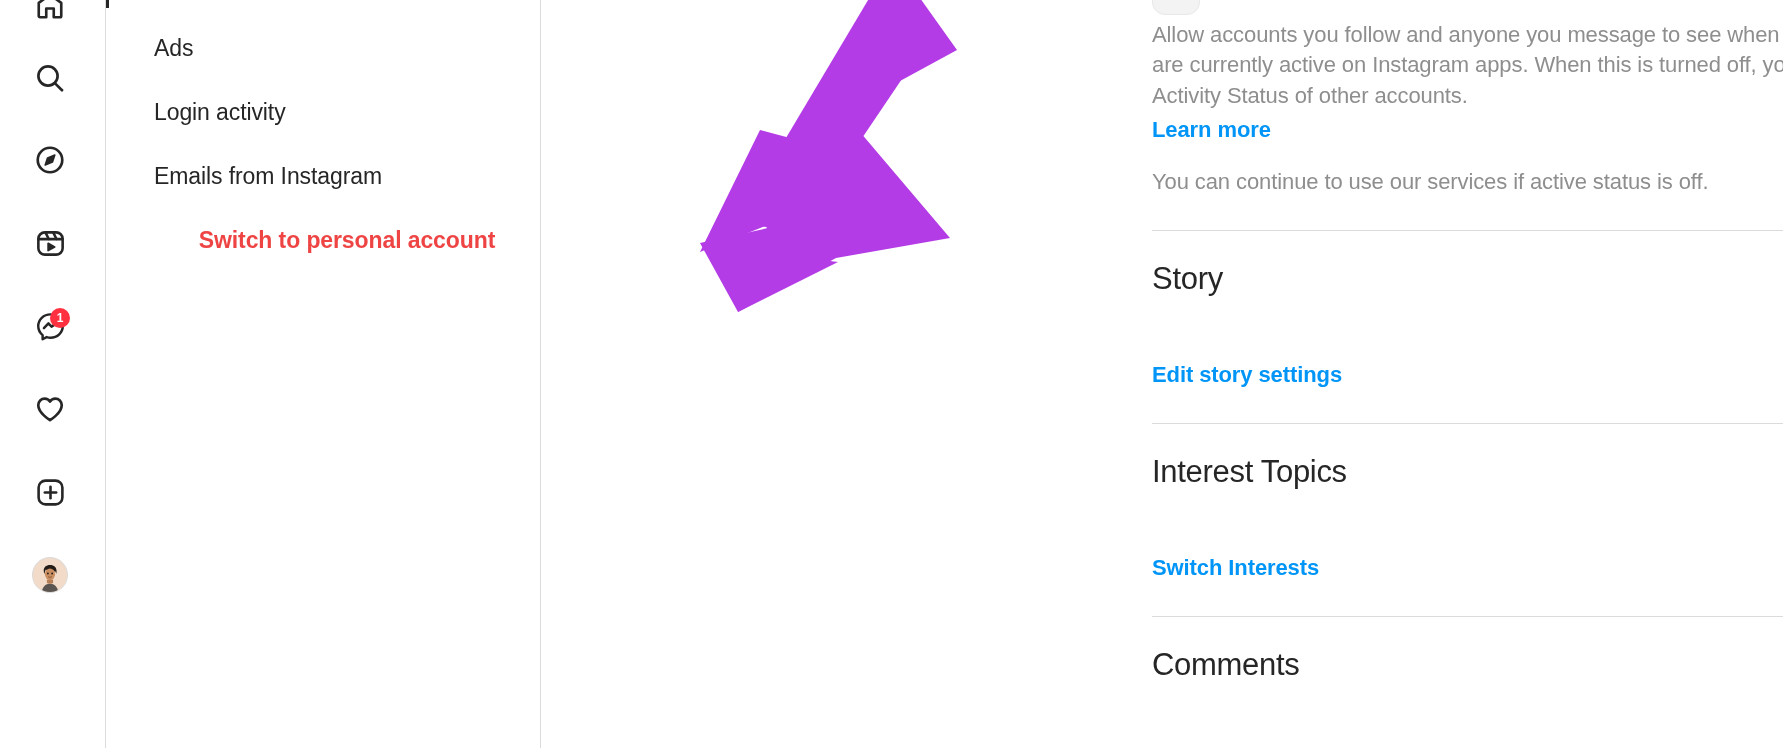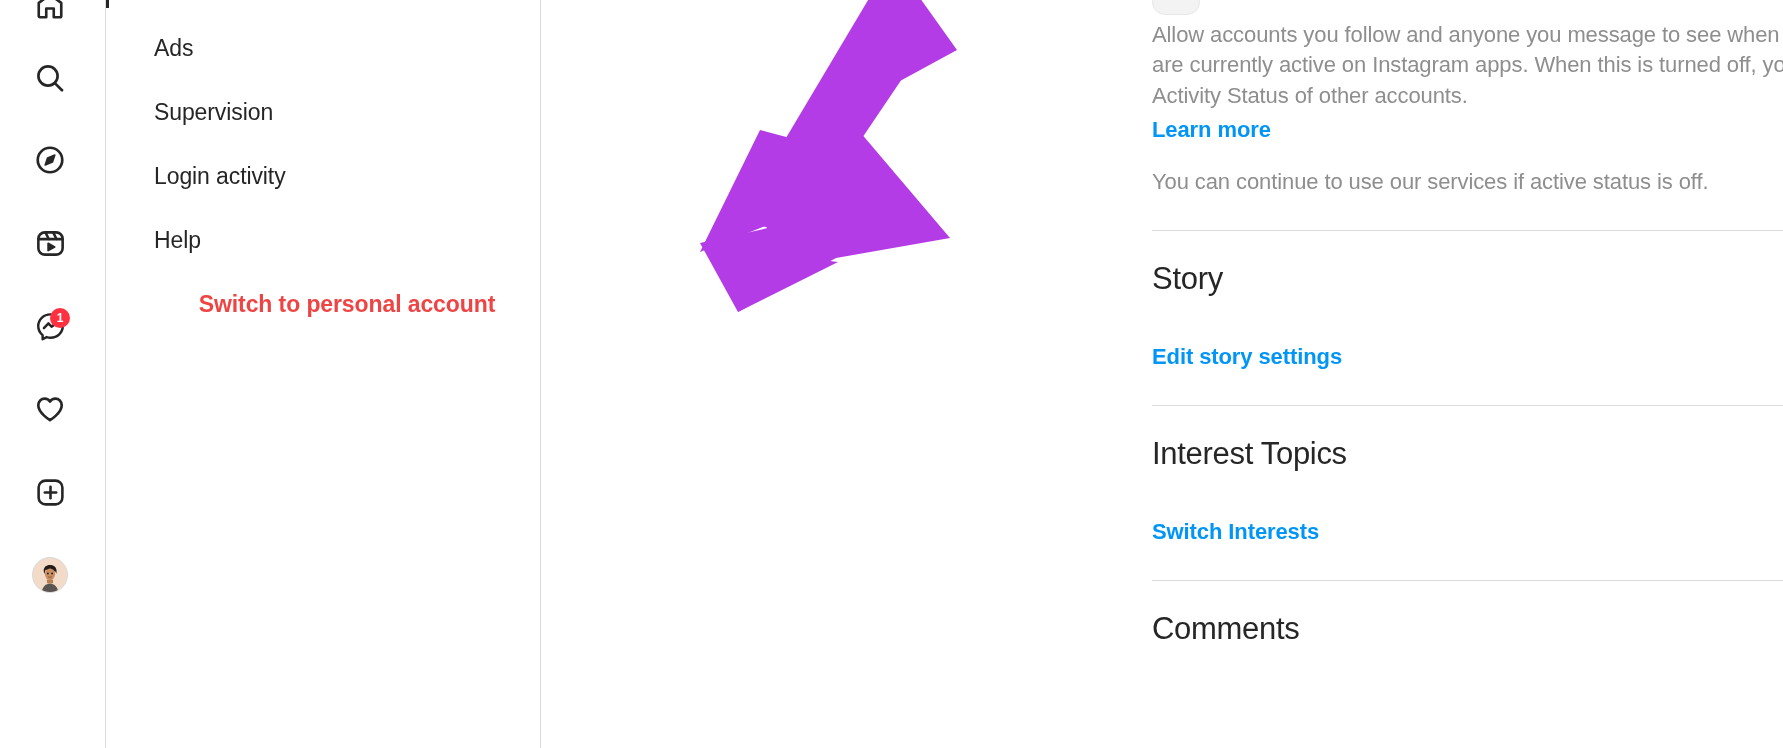--- a/index.html
+++ b/index.html
@@ -175,21 +175,21 @@
     background: #dbdbdb;
     margin-top: 35px;
   }
   .section-title {
     font-size: 31px;
     color: #262626;
     letter-spacing: -0.3px;
     margin-top: 30px;
     font-weight: 400;
   }
-  .section-link { margin-top: 21px; }
+  .section-link { margin-top: 39px; }
   .toggle-stub {
     position: absolute;
     left: 611px;
     top: -13px;
     width: 46px;
     height: 26px;
     border-radius: 13px;
     background: #f3f3f3;
     border: 1px solid #e8e8e8;
   }
@@ -297,27 +297,24 @@
 
   <aside class="menu-col">
     <div class="menu-list">
       <div class="menu-item selected">
         <span></span>
       </div>
       <div class="menu-item">
         <span>Ads</span>
       </div>
       <div class="menu-item">
-        <span>Supervision</span>
+        <span>Login activity</span>
       </div>
       <div class="menu-item">
-        <span>Login activity</span>
-      </div>
-      <div class="menu-item">
-        <span>Help</span>
+        <span>Emails from Instagram</span>
       </div>
       <div class="menu-item switch-link">
         <span>Switch to personal account</span>
       </div>
     </div>
   </aside>
 
   <section class="main">
 
     <div class="toggle-stub"></div>

